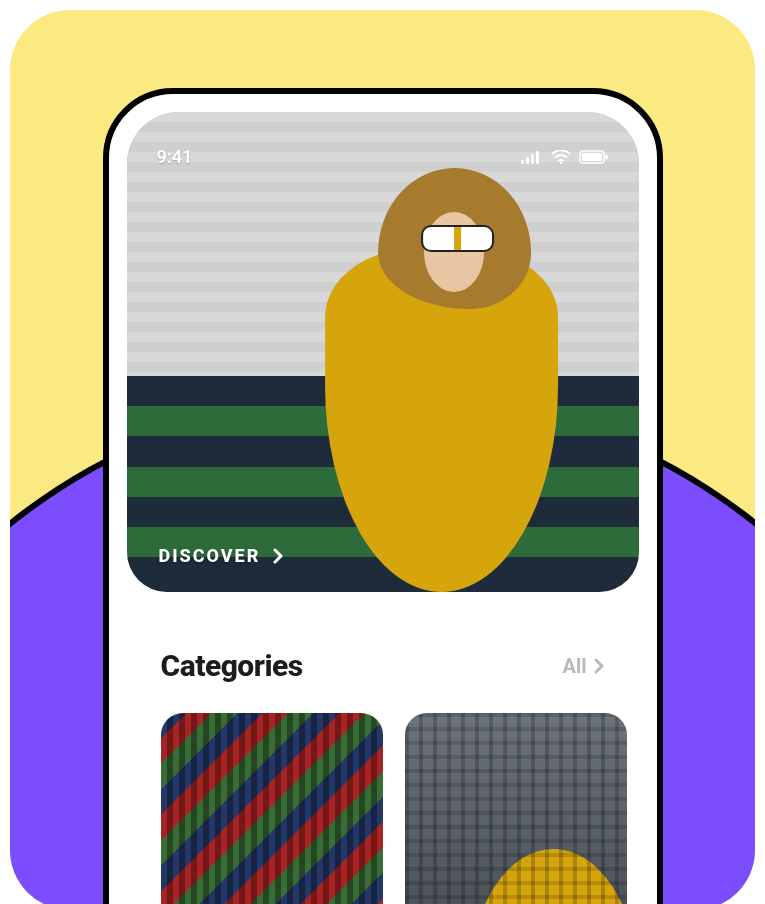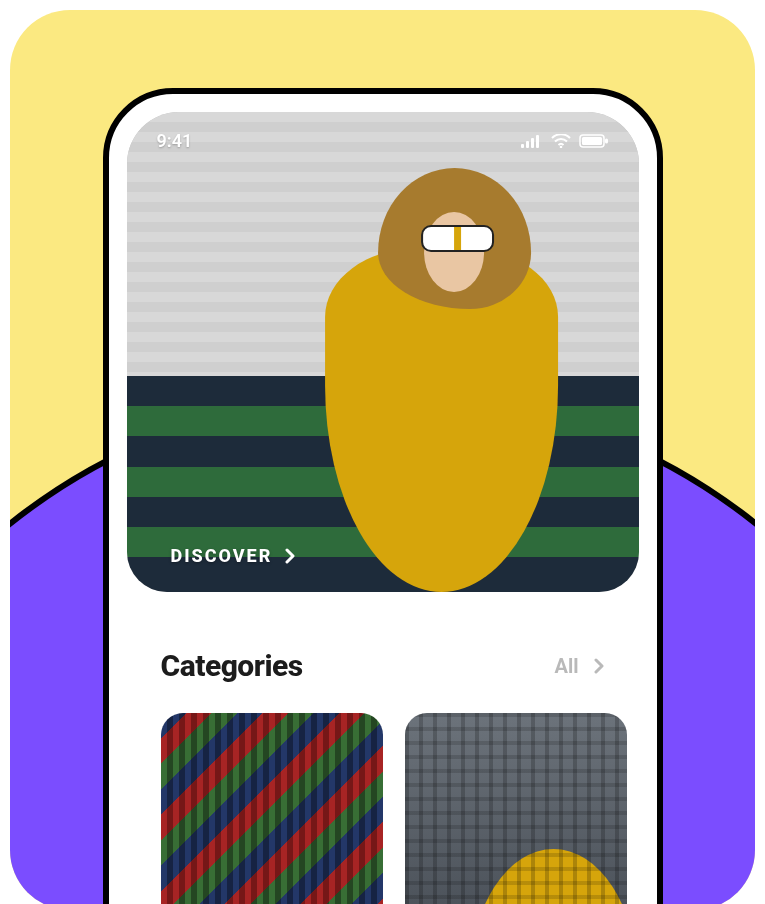--- a/index.html
+++ b/index.html
@@ -109,21 +109,21 @@
     left:39%; top:17%;
     width:22%; height:6%;
     background:linear-gradient(90deg,#fff 0 45%,#d6a50b 45% 55%,#fff 55% 100%);
     border-radius:10px;
     border:2px solid #222;
   }
 
   
   .status-bar {
     position:absolute;
-    top:18px; left:30px; right:30px;
+    top:34px; left:30px; right:30px;
     display:flex; justify-content:space-between; align-items:center;
     color:#fff;
     font-size:18px;
     font-weight:600;
     z-index:5;
     text-shadow:0 1px 2px rgba(0,0,0,.25);
   }
   .status-right { display:flex; align-items:center; gap:8px; }
   .status-right svg { display:block; }
 
@@ -143,21 +143,20 @@
   .discover {
     display:inline-flex;
     align-items:center;
     gap:12px;
     font-size:18px;
     font-weight:800;
     letter-spacing:2px;
     text-transform:uppercase;
     cursor:pointer;
     text-shadow:0 1px 3px rgba(0,0,0,.35);
-    margin-left:12px;
   }
   .discover svg { display:block; }
 
   
   .section {
     padding: 56px 34px 0 34px;
   }
   .section-header {
     display:flex;
     justify-content:space-between;
@@ -166,21 +165,21 @@
   }
   .section-title {
     font-size:30px;
     font-weight:800;
     color:#1c1c1c;
     letter-spacing:-.5px;
   }
   .all-link {
     display:inline-flex;
     align-items:center;
-    gap:14px;
+    gap:6px;
     color:#b9b9b9;
     font-size:20px;
     font-weight:700;
     cursor:pointer;
   }
   .all-link svg { display:block; }
 
   .cat-row {
     display:flex;
     gap:22px;

